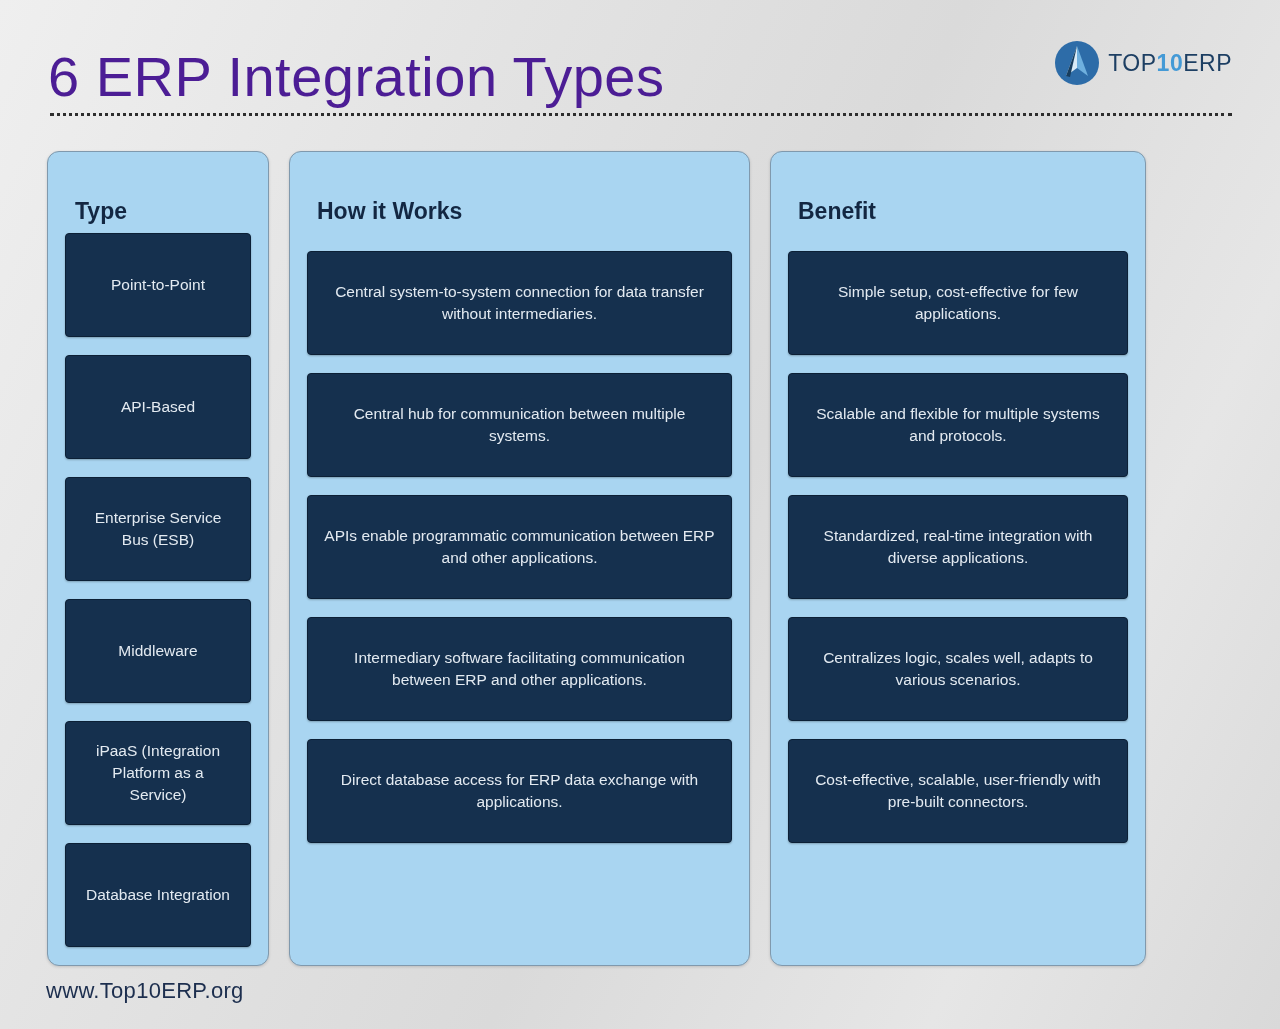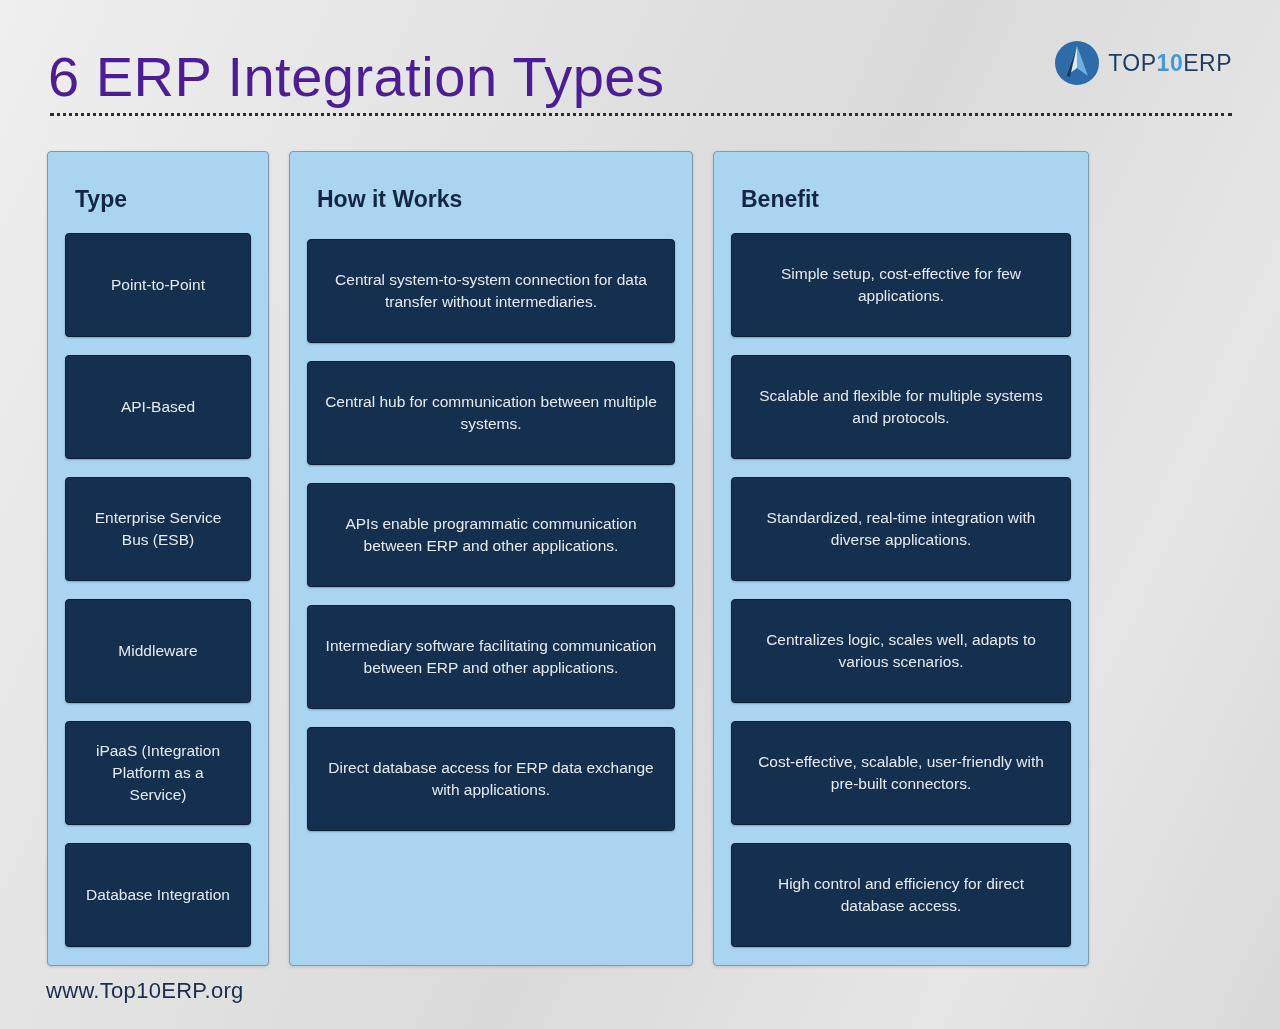--- a/index.html
+++ b/index.html
@@ -24,29 +24,29 @@
   .dotted-rule{
     position:absolute;left:50px;right:48px;top:113px;height:0;
     border-top:3px dotted #2e2e2e;
   }
 
   
   .columns{position:absolute;left:47px;top:151px;display:flex;gap:20px;}
   .col{
     background:#a9d5f1;
     border:1px solid #8099ad;
-    border-radius:4px;
+    border-radius:12px;
     box-sizing:border-box;
     height:815px;
-    padding:32px 17px 18px 17px;
+    padding:44px 17px 18px 17px;
     display:flex;flex-direction:column;
     box-shadow:0 1px 3px rgba(0,0,0,.15);
   }
   .col-type{width:222px;}
-  .col-how{width:404px;}
+  .col-how{width:461px;}
   .col-benefit{width:376px;}
   .col-header{
     font-size:23px;font-weight:700;color:#132742;
     padding:2px 0 0 10px;
     height:51px;
   }
   .cards{display:flex;flex-direction:column;gap:18px;margin-top:2px;}
   .card{
     background:#15304e;
     border:1px solid #0c2036;
@@ -113,21 +113,20 @@
     </div>
 
     <div class="col col-benefit">
       <div class="col-header">Benefit</div>
       <div class="cards">
         <div class="card">Simple setup, cost-effective for few applications.</div>
         <div class="card">Scalable and flexible for multiple systems and protocols.</div>
         <div class="card">Standardized, real-time integration with diverse applications.</div>
         <div class="card">Centralizes logic, scales well, adapts to various scenarios.</div>
         <div class="card">Cost-effective, scalable, user-friendly with pre-built connectors.</div>
-        <div class="card">High control and efficiency for direct database access.</div>
       </div>
     </div>
 
   </div>
 
   <div class="footer-url">www.Top10ERP.org</div>
 
 </div>
 
 </body></html>

